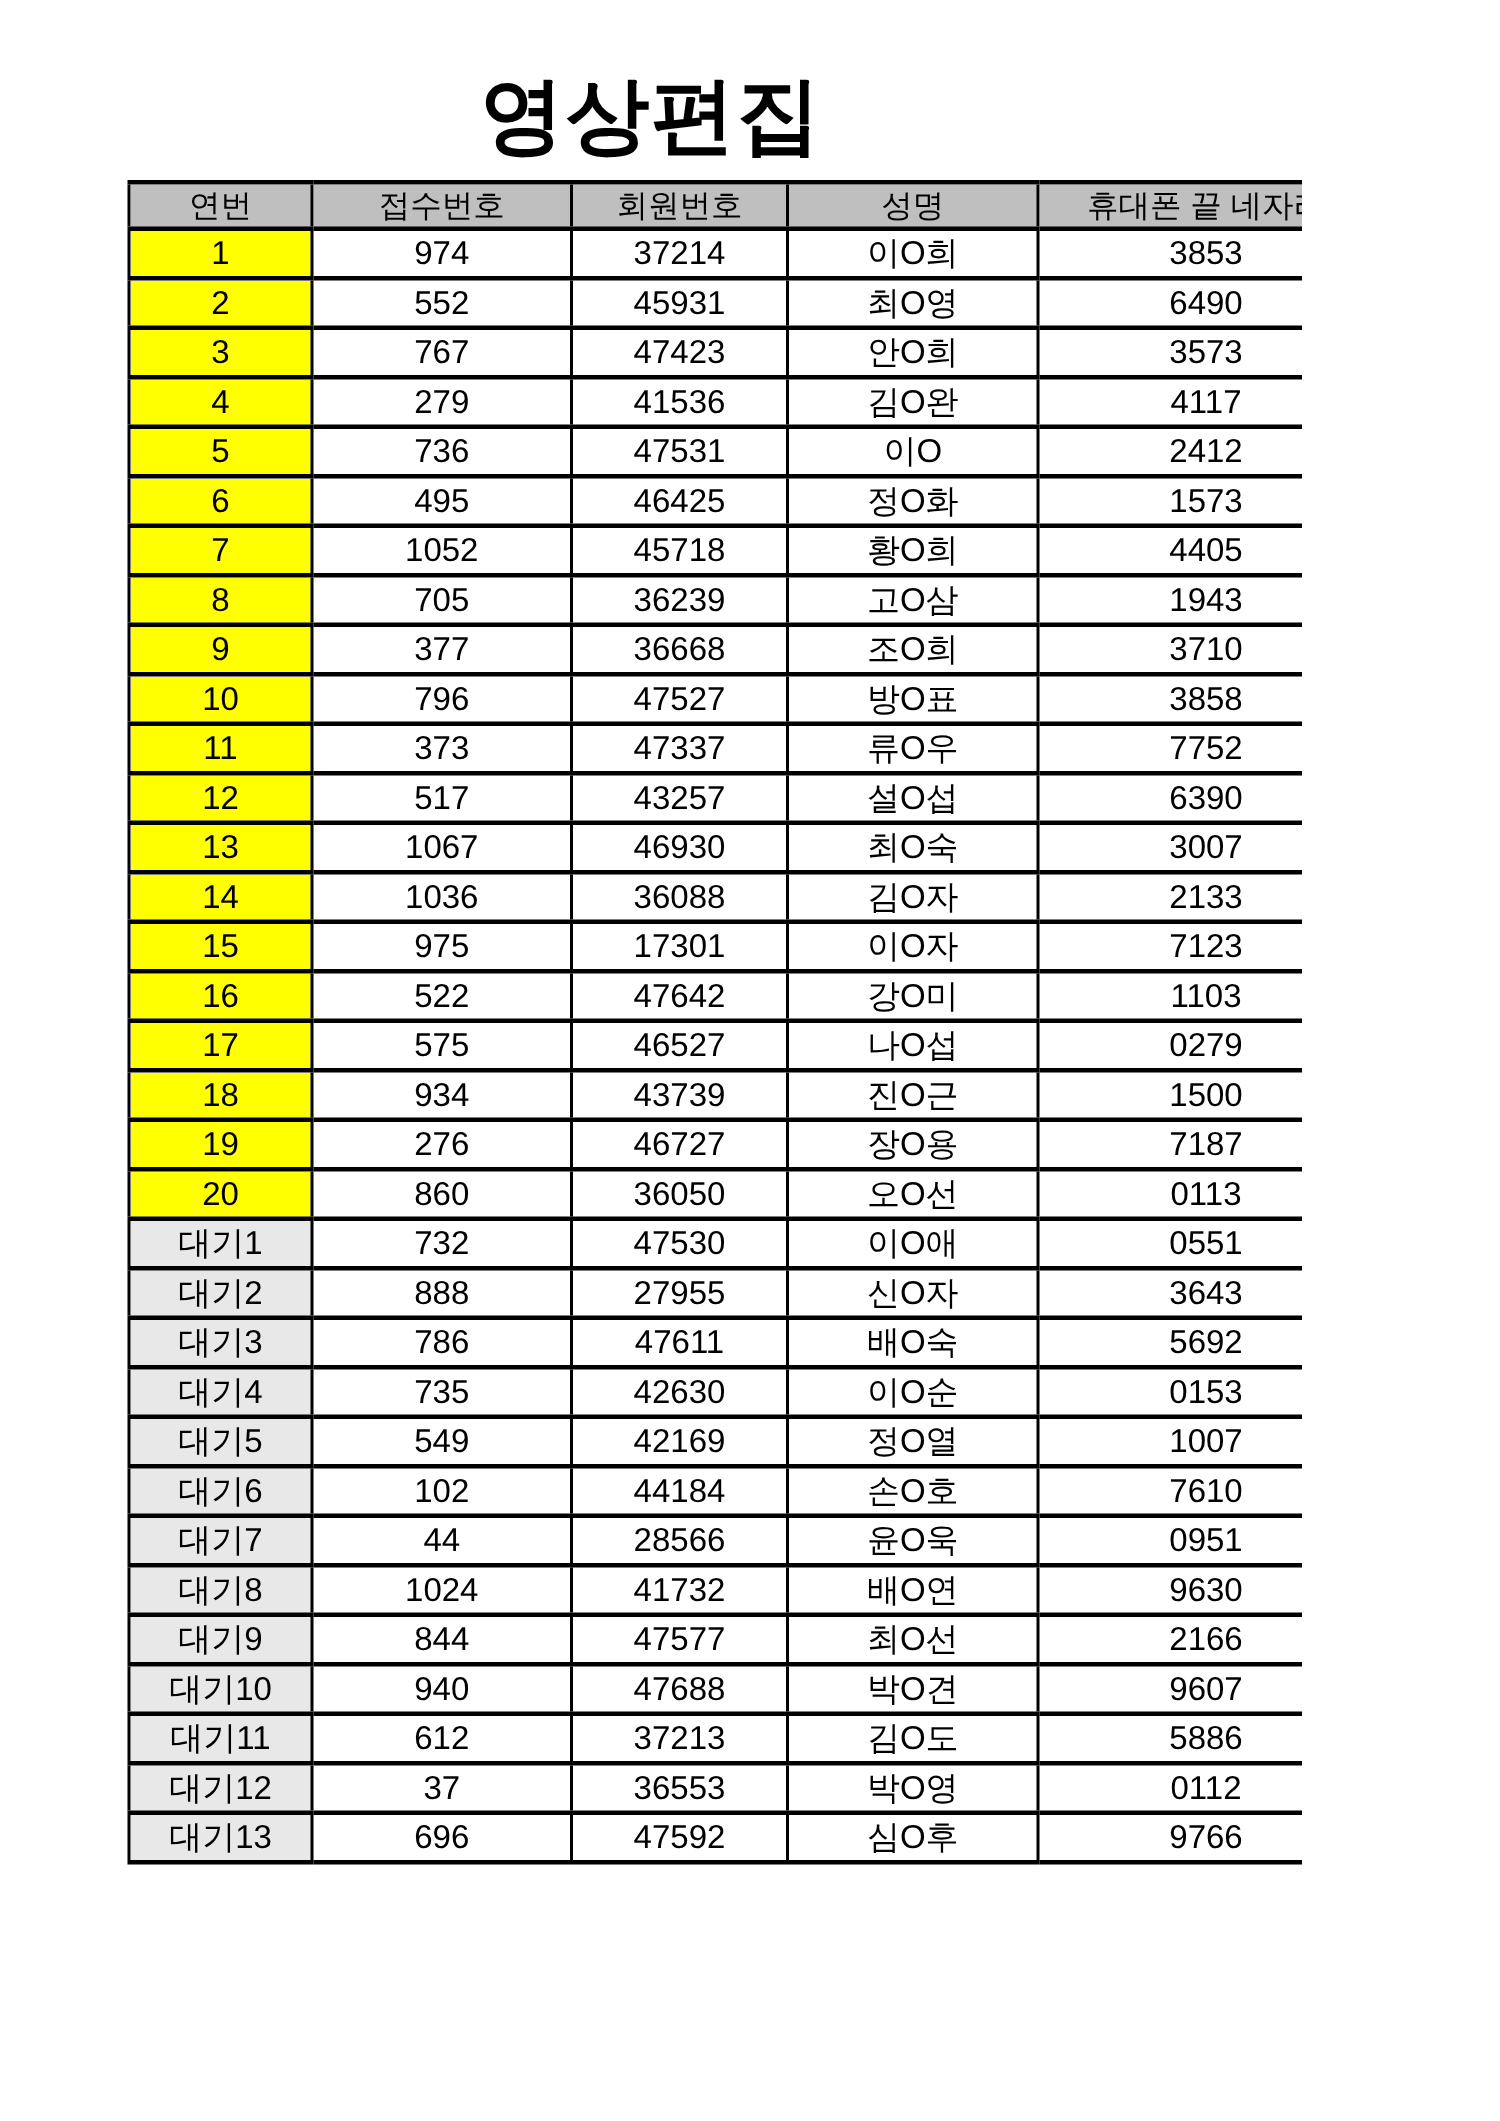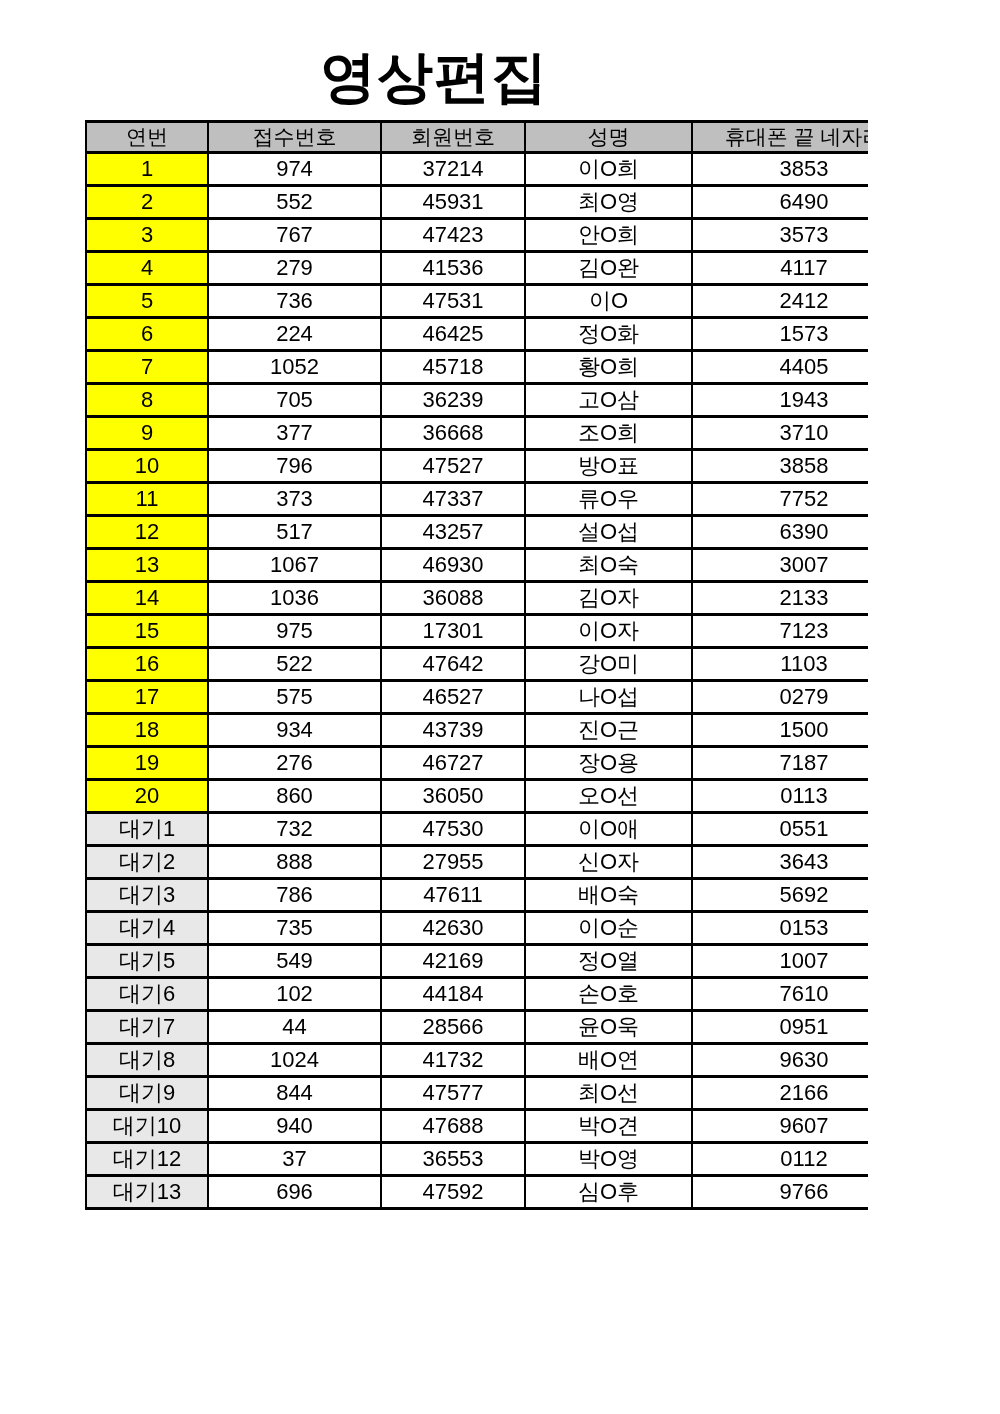--- a/index.html
+++ b/index.html
@@ -122,21 +122,21 @@
         </tr>
         <tr>
           <td class="serial active">5</td>
           <td>736</td>
           <td>47531</td>
           <td>이O</td>
           <td>2412</td>
         </tr>
         <tr>
           <td class="serial active">6</td>
-          <td>224</td>
+          <td>495</td>
           <td>46425</td>
           <td>정O화</td>
           <td>1573</td>
         </tr>
         <tr>
           <td class="serial active">7</td>
           <td>1052</td>
           <td>45718</td>
           <td>황O희</td>
           <td>4405</td>
@@ -296,20 +296,27 @@
           <td>2166</td>
         </tr>
         <tr>
           <td class="serial waiting">대기10</td>
           <td>940</td>
           <td>47688</td>
           <td>박O견</td>
           <td>9607</td>
         </tr>
         <tr>
+          <td class="serial waiting">대기11</td>
+          <td>612</td>
+          <td>37213</td>
+          <td>김O도</td>
+          <td>5886</td>
+        </tr>
+        <tr>
           <td class="serial waiting">대기12</td>
           <td>37</td>
           <td>36553</td>
           <td>박O영</td>
           <td>0112</td>
         </tr>
         <tr>
           <td class="serial waiting">대기13</td>
           <td>696</td>
           <td>47592</td>

